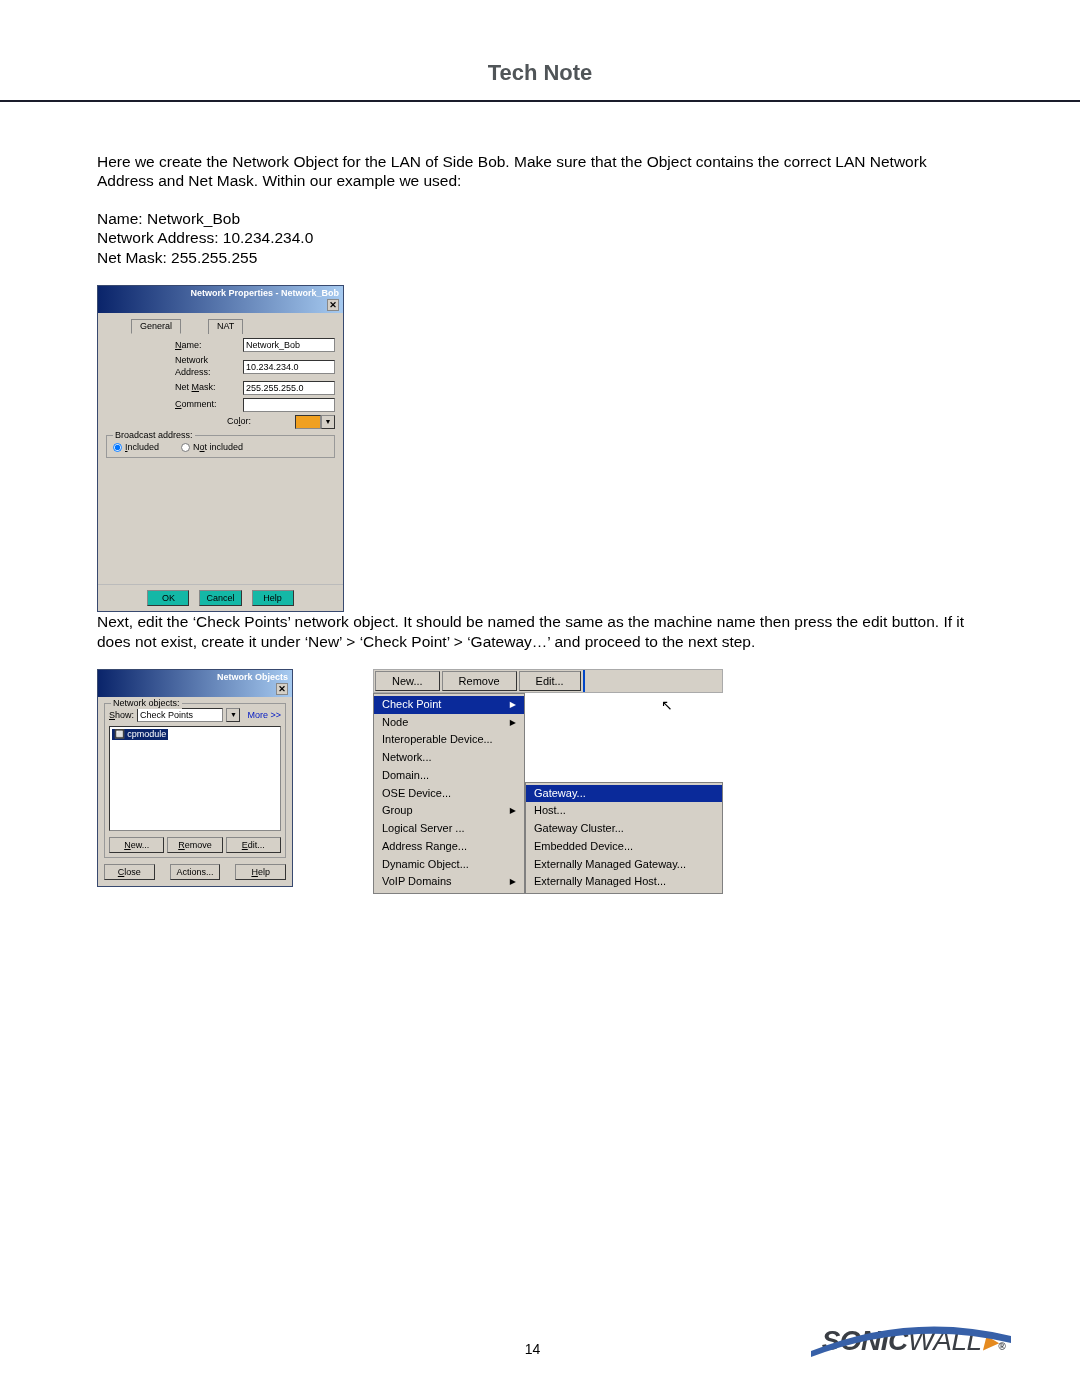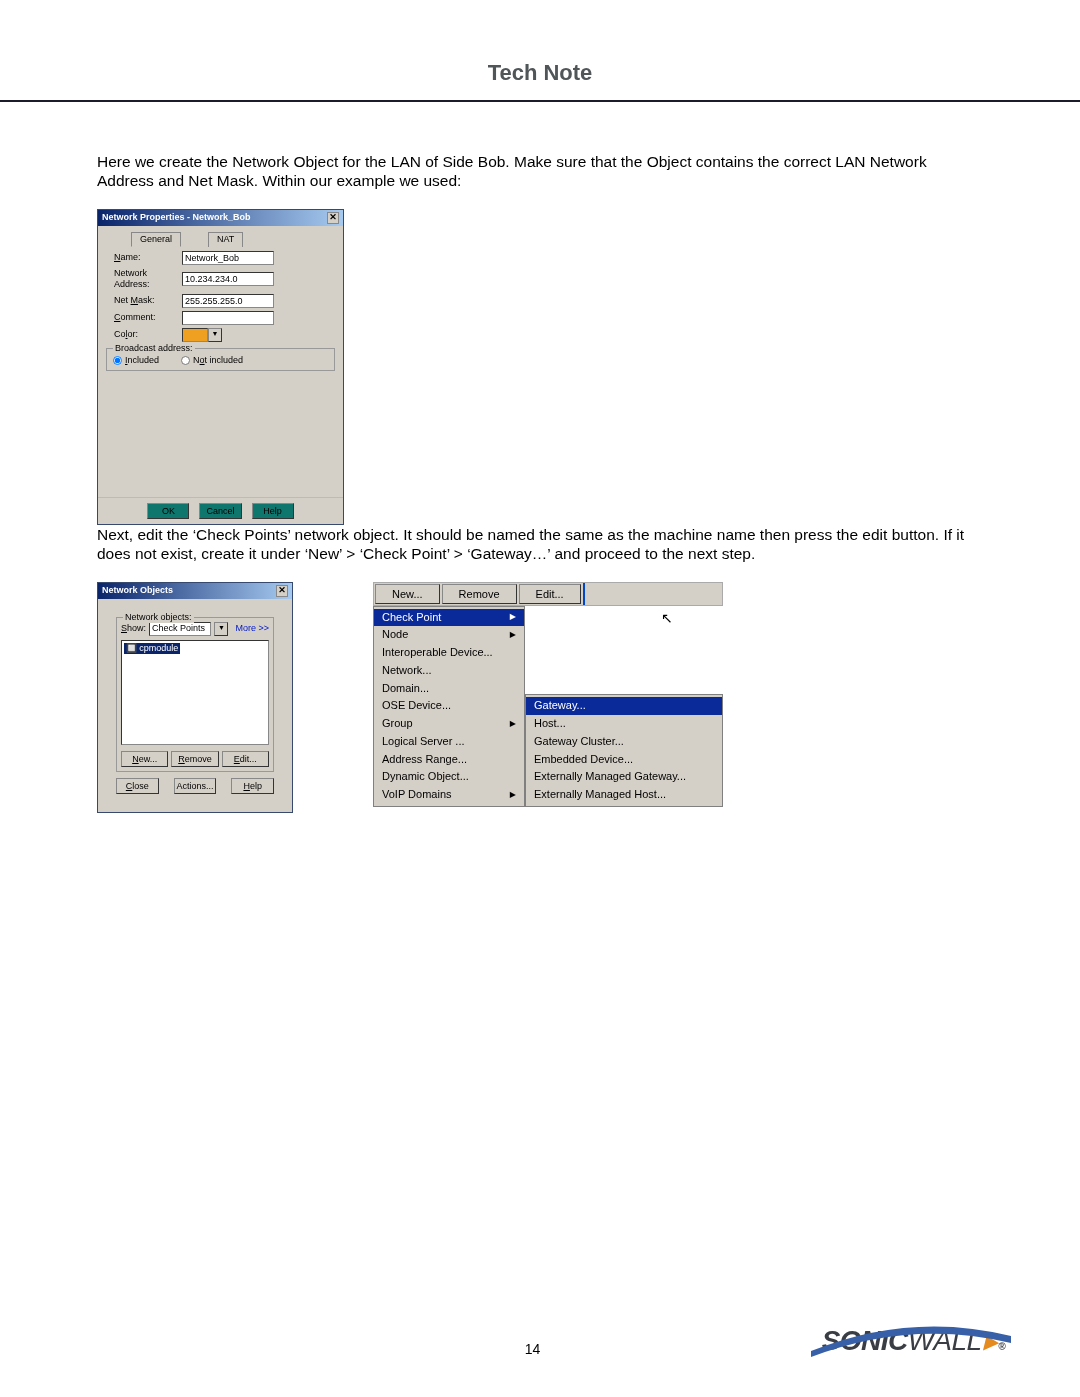--- a/index.html
+++ b/index.html
@@ -44,21 +44,22 @@
     font-family: "MS Sans Serif", Tahoma, sans-serif;
   }
   .titlebar {
     background: linear-gradient(90deg,#0a246a,#a6caf0);
     color: #fff;
     font-weight: bold;
     padding: 2px 4px;
     font-size: 9px;
     display: flex;
     justify-content: space-between;
-    align-items: flex-start;
+    align-items: flex-end;
+    flex-direction: column;
   }
   .closebox {
     background: #d5d0c7;
     color: #000;
     width: 12px; height: 12px;
     display: flex; align-items: center; justify-content: center;
     font-size: 9px;
     border: 1px solid #888;
     line-height: 1;
   }
@@ -74,21 +75,22 @@
     border-bottom: none;
     padding: 1px 8px;
     font-size: 9px;
     position: relative;
     margin-left: 25px;
   }
   .tab.active { background: #d5d0c7; border-bottom: 1px solid #d5d0c7; z-index: 2; }
   .formrow {
     display: flex;
     align-items: center;
-    margin: 3px 8px;
+    margin: 3px 0;
+    justify-content: flex-end;
   }
   .formlabel { width: 68px; }
   .forminput {
     width: 92px;
     height: 14px;
     border: 1px inset #888;
     background: #fff;
     font-size: 9px;
     padding: 0 2px;
   }
@@ -127,33 +129,33 @@
     display: flex;
     justify-content: center;
     gap: 10px;
     padding: 5px 0;
     border-top: 1px solid #bbb;
   }
   .winbtn {
     min-width: 42px;
     height: 16px;
     border: 1px outset #888;
-    background: #0f766e;
+    background: #14b8a6;
     font-size: 9px;
     padding: 0 6px;
   }
   
   .dlg2 {
     width: 196px;
     border: 1px solid #38496f;
     background: #d5d0c7;
     font-size: 9px;
     font-family: "MS Sans Serif", Tahoma, sans-serif;
   }
-  .dlg2-body { padding: 18px; border-radius: 7px; }
+  .dlg2-body { padding: 6px; border-radius: 7px; }
   .dlg2-group {
     border: 1px solid #999;
     padding: 4px;
     position: relative;
   }
   .showrow { display: flex; align-items: center; gap: 3px; }
   .showselect {
     flex: 1;
     height: 14px;
     border: 1px inset #888;
@@ -261,20 +263,25 @@
 
 <div class="header">
   <div class="header-title">Tech Note</div>
 </div>
 <hr class="hr">
 
 <div class="content">
 
   <p class="para">Here we create the Network Object for the LAN of Side Bob. Make sure that the Object contains the correct LAN Network Address and Net Mask. Within our example we used:</p>
 
+  <div class="para">
+    <div>Name: Network_Bob</div>
+    <div>Network Address: 10.234.234.0</div>
+    <div>Net Mask: 255.255.255</div>
+  </div>
 
   <div class="dlg1">
     <div class="titlebar">
       <span>Network Properties - Network_Bob</span>
       <span class="closebox">✕</span>
     </div>
     <div class="dlg1-body">
       <div class="tabs">
         <div class="tab active">General</div>
         <div class="tab">NAT</div>

